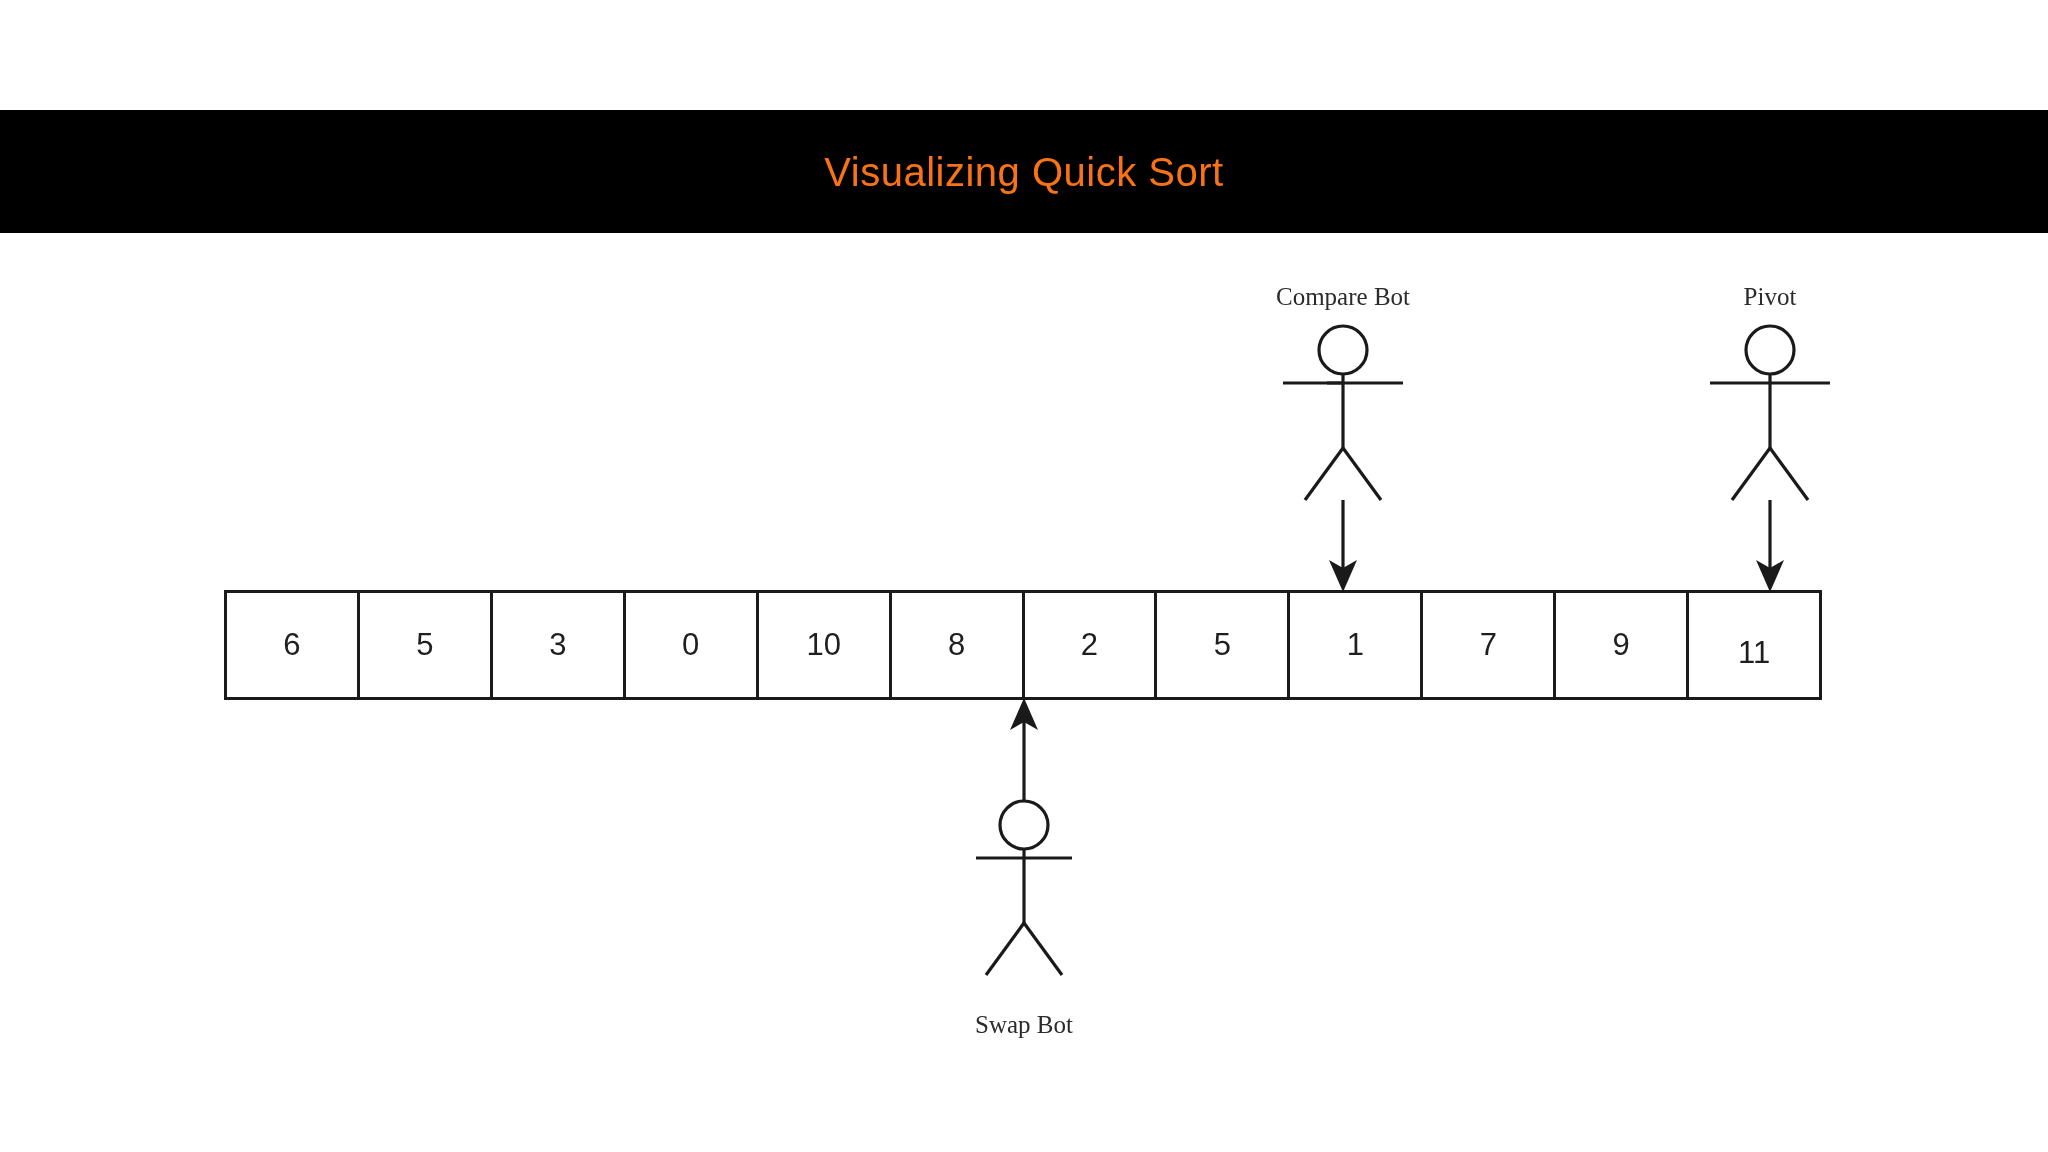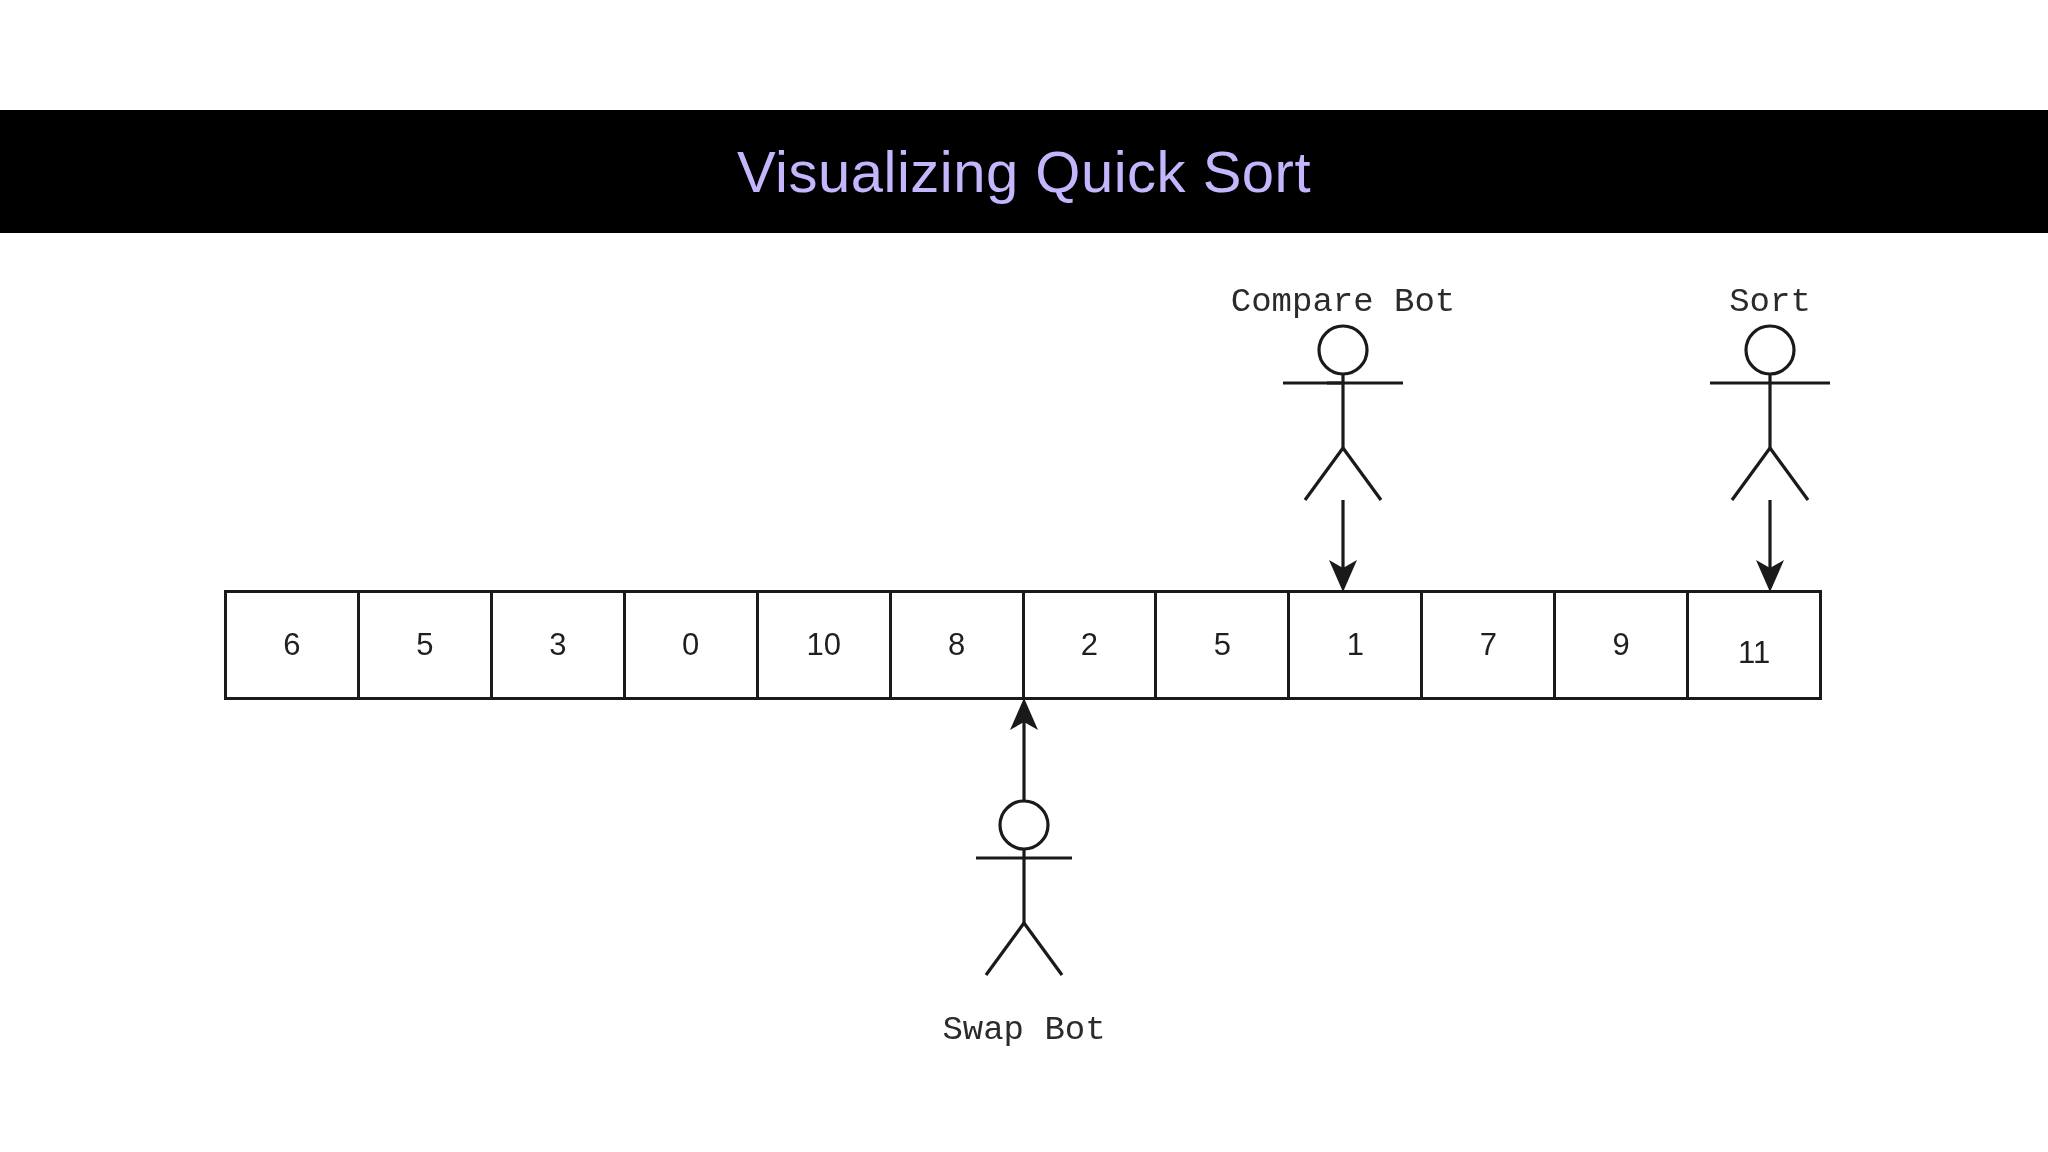--- a/index.html
+++ b/index.html
@@ -21,23 +21,23 @@
     left: 0;
     top: 110px;
     width: 2048px;
     height: 123px;
     background: #000000;
     display: flex;
     align-items: center;
     justify-content: center;
   }
   #title-text {
-    color: #c4b5fd;
+    color: #f97316;
     font-family: "Liberation Sans", sans-serif;
-    font-size: 58px;
+    font-size: 40px;
     font-weight: 400;
     letter-spacing: 0.5px;
     line-height: 1;
     white-space: nowrap;
   }
 
   
   #diagram {
     position: absolute;
     left: 0;
@@ -71,22 +71,22 @@
     background: #ffffff;
   }
   .array-cell:last-child {
     border-right: none;
     margin-top: 16px;
   }
 
   
   .actor-label {
     position: absolute;
-    font-family: Liberation Mono, monospace;
-    font-size: 34px;
+    font-family: Liberation Serif, serif;
+    font-size: 25px;
     color: #2b2b2b;
     white-space: nowrap;
     transform: translateX(-50%);
     text-align: center;
   }
   #label-compare-bot { left: 1343px; top: 283px; }
   #label-pivot       { left: 1770px; top: 283px; }
   #label-swap-bot    { left: 1024px; top: 983px; margin-top: 28px; }
 
   
@@ -137,21 +137,21 @@
     <div class="array-cell">8</div>
     <div class="array-cell">2</div>
     <div class="array-cell">5</div>
     <div class="array-cell">1</div>
     <div class="array-cell">7</div>
     <div class="array-cell">9</div>
     <div class="array-cell">11</div>
   </div>
 
   <div class="actor-label" id="label-compare-bot">Compare Bot</div>
-  <div class="actor-label" id="label-pivot">Sort</div>
+  <div class="actor-label" id="label-pivot">Pivot</div>
   <div class="actor-label" id="label-swap-bot">Swap Bot</div>
 
   <svg id="figures-svg" viewBox="0 0 2048 1152">
 
     <g>
       <circle class="head-circle" cx="1343" cy="350" r="24"></circle>
       <line class="stroke-line" x1="1327" y1="383" x2="1403" y2="383"></line>
       <line class="stroke-line" x1="1343" y1="374" x2="1343" y2="448"></line>
       <line class="stroke-line" x1="1343" y1="448" x2="1305" y2="500"></line>
       <line class="stroke-line" x1="1343" y1="448" x2="1381" y2="500"></line>

